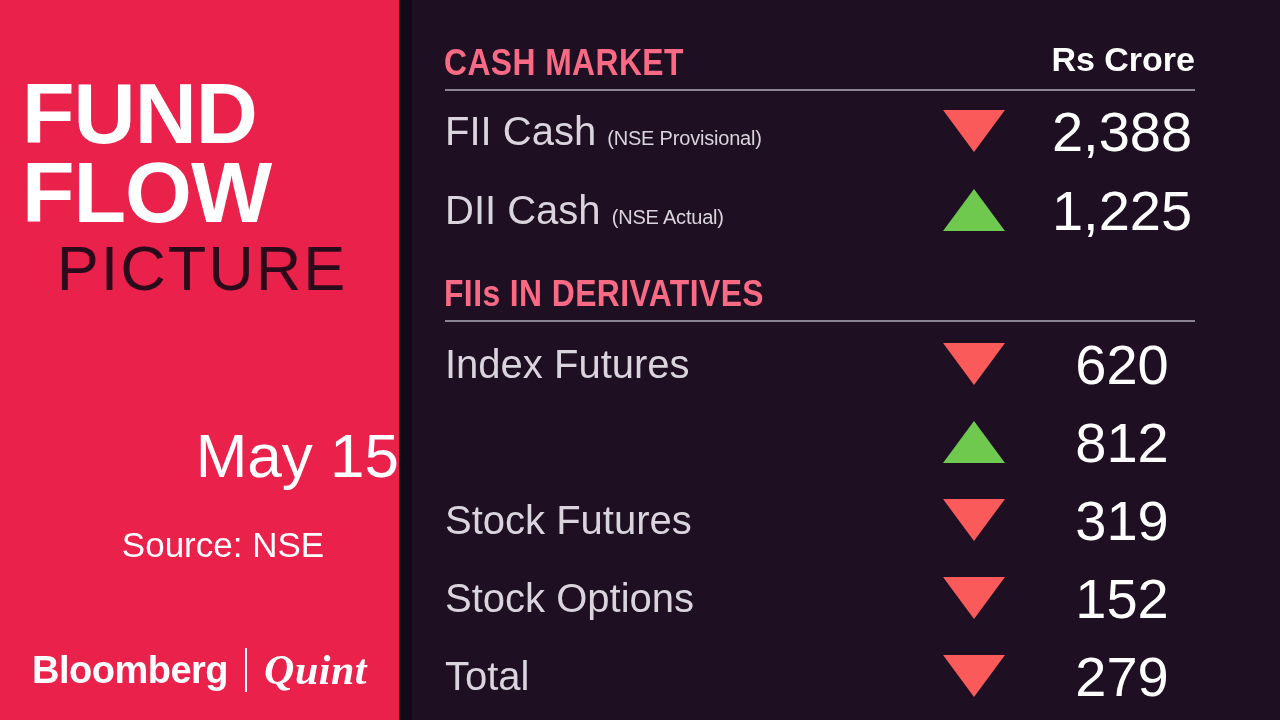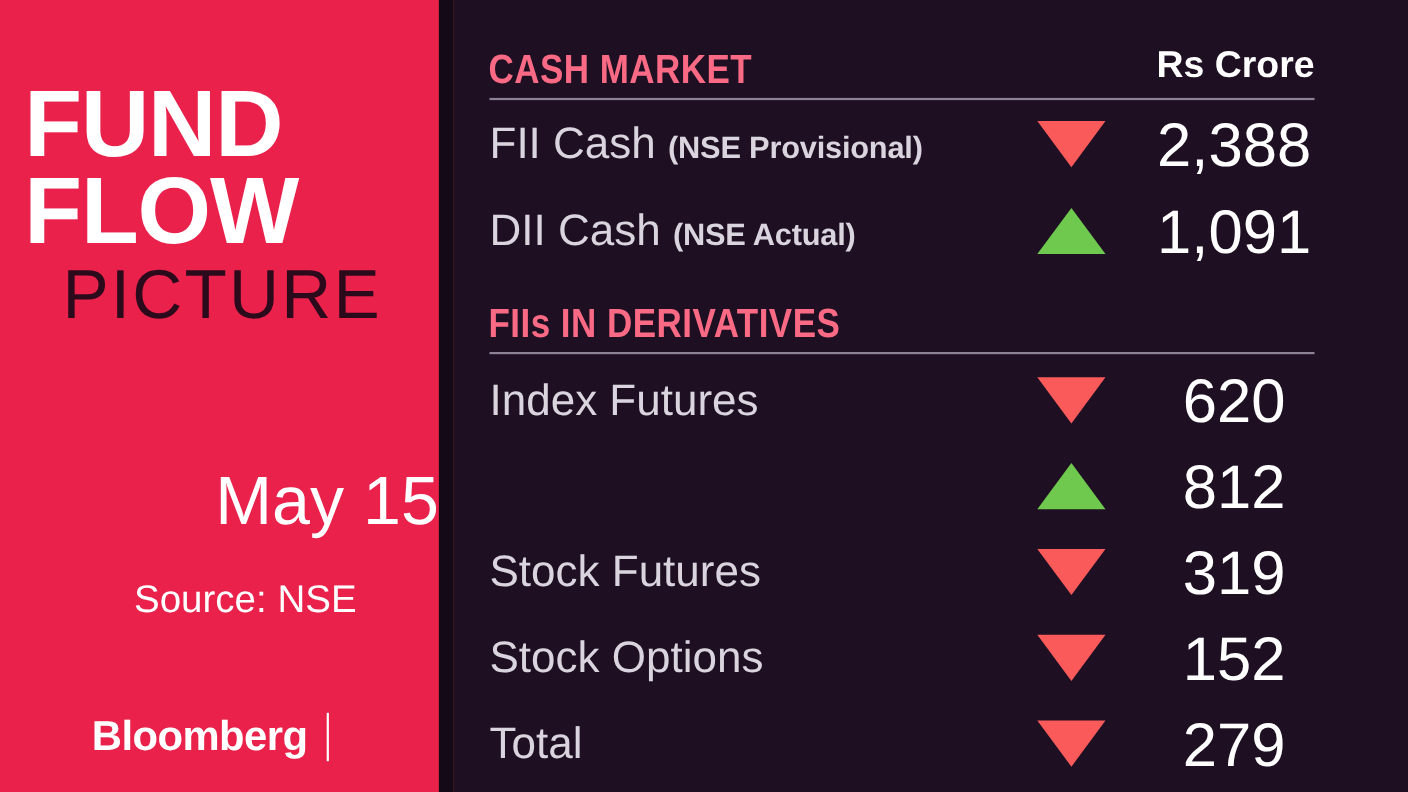--- a/index.html
+++ b/index.html
@@ -168,23 +168,22 @@
   .row-label {
     position: absolute;
     left: 33px;
     color: #d9d4dd;
     font-size: 40px;
     font-weight: 400;
     white-space: nowrap;
     letter-spacing: 0px;
   }
   .row-label .sub {
-    font-size: 28px;
+    font-size: 20px;
     letter-spacing: -0.2px;
-    font-weight: bold;
   }
   .arrow {
     position: absolute;
     left: 531px;
     width: 62px;
     display: flex;
     justify-content: center;
   }
   .tri {
     width: 0; height: 0;
@@ -217,20 +216,21 @@
       <span class="brand-line">FLOW</span>
       <span id="brand-picture">PICTURE</span>
     </div>
 
     <div id="date-text">May 15</div>
     <div id="source-text">Source: NSE</div>
 
     <div id="logo-row">
       <span id="logo-bloomberg">Bloomberg</span>
       <span id="logo-divider"></span>
+      <span id="logo-quint">Quint</span>
     </div>
 
   </div>
 
   <div id="left-gutter"></div>
 
   <div id="right-panel">
 
     <div class="section-head" id="cash-head">CASH MARKET</div>
     <div id="unit-label">Rs Crore</div>
@@ -246,21 +246,21 @@
       <div class="row-value">2,388</div>
     </div>
 
     <div class="row" style="top:182px">
       <div class="row-label">
         <span>DII Cash</span><span>&nbsp;</span><span class="sub">(NSE Actual)</span>
       </div>
       <div class="arrow">
         <span class="tri up"></span>
       </div>
-      <div class="row-value">1,091</div>
+      <div class="row-value">1,225</div>
     </div>
 
     <div class="section-head" id="deriv-head">FIIs IN DERIVATIVES</div>
     <div class="rule" id="rule-deriv"></div>
 
     <div class="row" style="top:336px">
       <div class="row-label">Index Futures</div>
       <div class="arrow">
         <span class="tri down"></span>
       </div>

